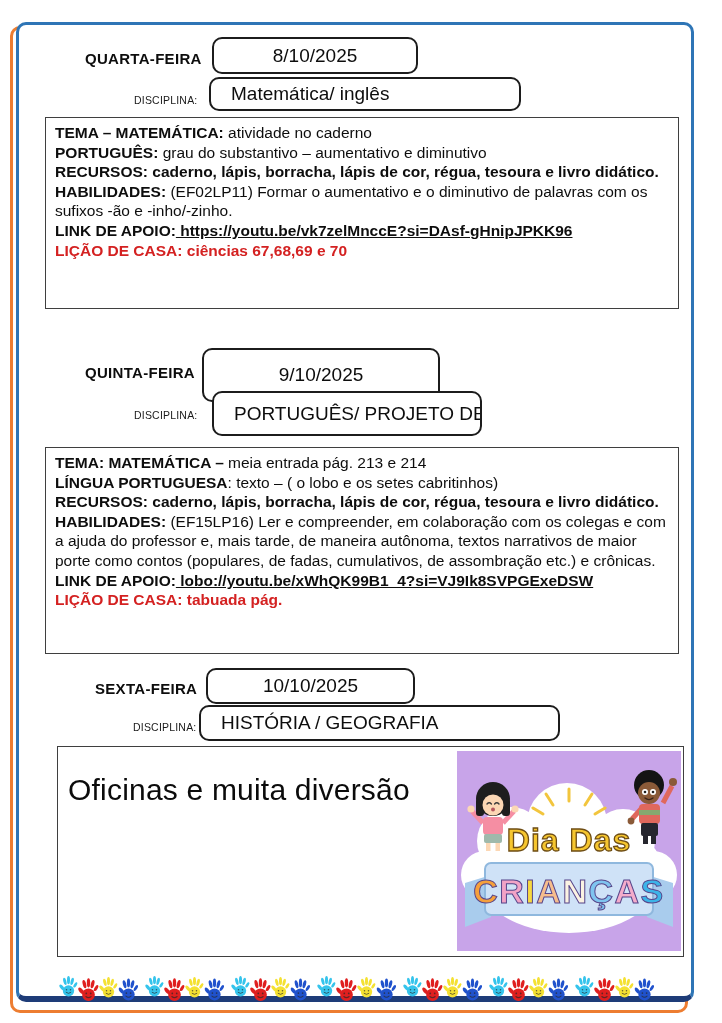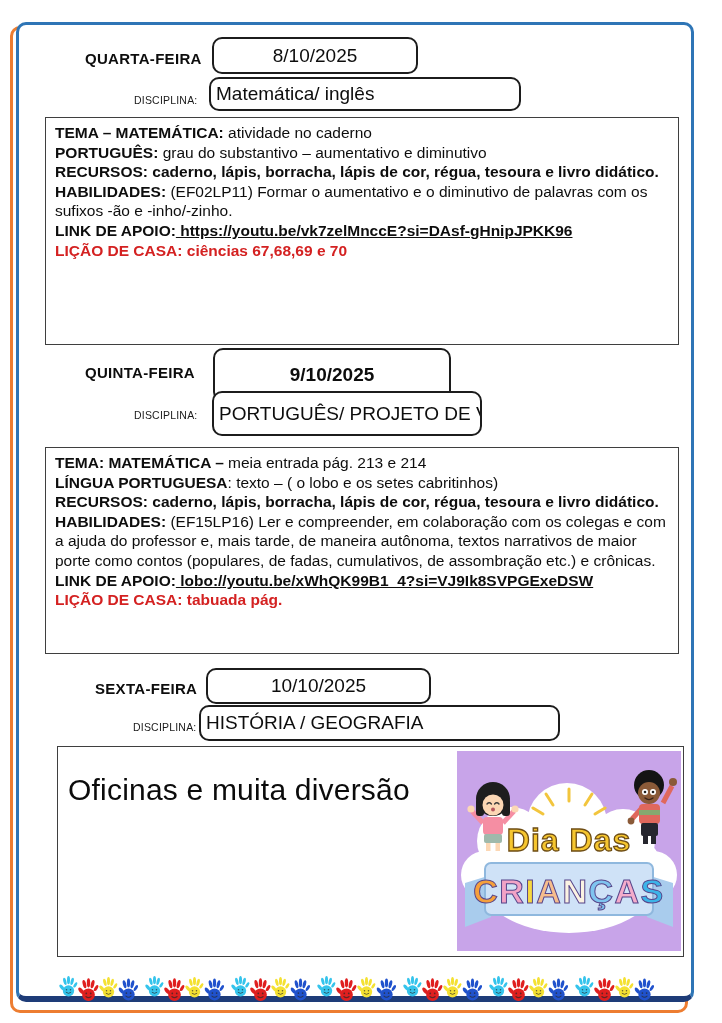--- a/index.html
+++ b/index.html
@@ -17,21 +17,21 @@
     border-radius:10px;background:#fff;box-sizing:border-box;
   }
   .day-label{
     position:absolute;font-weight:bold;font-size:15px;letter-spacing:.3px;color:#0d0d0d;
   }
   .fieldbox{
     position:absolute;border:2px solid #1c1c1c;border-radius:10px;background:#fff;
     display:flex;align-items:center;box-sizing:border-box;
   }
   .datebox{justify-content:center;font-size:19px;color:#0d0d0d;}
-  .discbox{padding-left:5px;font-size:19px;color:#0d0d0d;white-space:nowrap;overflow:hidden;}
+  .discbox{padding-left:20px;font-size:19px;color:#0d0d0d;white-space:nowrap;overflow:hidden;}
   .disclabel{position:absolute;font-size:10.5px;color:#1a1a1a;letter-spacing:.2px;}
   .contentbox{
     position:absolute;border:1.5px solid #3f3f3f;background:#fff;box-sizing:border-box;
     padding:5px 10px 5px 9px;font-size:15.5px;line-height:19.6px;color:#0d0d0d;
   }
   .contentbox p{margin:0;}
   .bl b{font-weight:bold;}
   .ln-bold span{font-weight:bold;}
   .ln-link span{font-weight:bold;text-decoration:underline;cursor:pointer;}
   .ln-red b,.ln-red span{color:#d42121;font-weight:bold;}
@@ -59,48 +59,48 @@
   <div class="frame-blue"></div>
 
   <div class="day-label" style="left:85px;top:50px;">QUARTA-FEIRA</div>
   <div class="fieldbox datebox" style="left:212px;top:37px;width:206px;height:37px;">
     <span>8/10/2025</span>
   </div>
   <div class="disclabel" style="left:134px;top:94px;">DISCIPLINA:</div>
   <div class="fieldbox discbox" style="left:209px;top:77px;width:312px;height:34px;">
     <span>Matemática/ inglês</span>
   </div>
-  <div class="contentbox" style="left:45px;top:117px;width:634px;height:228px;">
+  <div class="contentbox" style="left:45px;top:117px;width:634px;height:192px;">
     <p class="bl"><b>TEMA – MATEMÁTICA:</b><span> atividade no caderno</span></p>
     <p class="bl"><b>PORTUGUÊS:</b><span> grau do substantivo – aumentativo e diminutivo</span></p>
     <p class="bl ln-bold"><b>RECURSOS:</b><span> caderno, lápis, borracha, lápis de cor, régua, tesoura e livro didático.</span></p>
     <p class="bl"><b>HABILIDADES:</b><span> (EF02LP11) Formar o aumentativo e o diminutivo de palavras com os sufixos -ão e -inho/-zinho.</span></p>
     <p class="bl ln-link"><b>LINK DE APOIO:</b><span> https://youtu.be/vk7zelMnccE?si=DAsf-gHnipJPKK96</span></p>
     <p class="bl ln-red"><b>LIÇÃO DE CASA:</b><span> ciências 67,68,69 e 70</span></p>
   </div>
 
   <div class="day-label" style="left:85px;top:364px;">QUINTA-FEIRA</div>
-  <div class="fieldbox datebox" style="left:213px;top:348px;width:238px;height:54px;font-weight:bold;">
+  <div class="fieldbox datebox" style="left:202px;top:348px;width:238px;height:54px;">
     <span>9/10/2025</span>
   </div>
   <div class="disclabel" style="left:134px;top:409px;">DISCIPLINA:</div>
   <div class="fieldbox discbox" style="left:212px;top:391px;width:270px;height:45px;">
     <span>PORTUGUÊS/ PROJETO DE VIDA</span>
   </div>
   <div class="contentbox" style="left:45px;top:447px;width:634px;height:207px;">
     <p class="bl"><b>TEMA: MATEMÁTICA –</b><span> meia entrada pág. 213 e 214</span></p>
     <p class="bl"><b>LÍNGUA PORTUGUESA</b><span>: texto – ( o lobo e os setes cabritinhos)</span></p>
     <p class="bl ln-bold"><b>RECURSOS:</b><span> caderno, lápis, borracha, lápis de cor, régua, tesoura e livro didático.</span></p>
     <p class="bl"><b>HABILIDADES:</b><span> (EF15LP16) Ler e compreender, em colaboração com os colegas e com a ajuda do professor e, mais tarde, de maneira autônoma, textos narrativos de maior porte como contos (populares, de fadas, cumulativos, de assombração etc.) e crônicas.</span></p>
     <p class="bl ln-link"><b>LINK DE APOIO:</b><span> lobo://youtu.be/xWhQK99B1_4?si=VJ9Ik8SVPGExeDSW</span></p>
     <p class="bl ln-red"><b>LIÇÃO DE CASA:</b><span> tabuada pág.</span></p>
   </div>
 
   <div class="day-label" style="left:95px;top:680px;">SEXTA-FEIRA</div>
-  <div class="fieldbox datebox" style="left:206px;top:668px;width:225px;height:36px;">
+  <div class="fieldbox datebox" style="left:206px;top:668px;width:209px;height:36px;">
     <span>10/10/2025</span>
   </div>
   <div class="disclabel" style="left:133px;top:721px;">DISCIPLINA:</div>
   <div class="fieldbox discbox" style="left:199px;top:705px;width:361px;height:36px;">
     <span>HISTÓRIA / GEOGRAFIA</span>
   </div>
   <div class="contentbox" style="left:57px;top:746px;width:627px;height:211px;padding:0;">
     <div class="activity">
       <div>Oficinas e muita diversão</div>
     </div>

